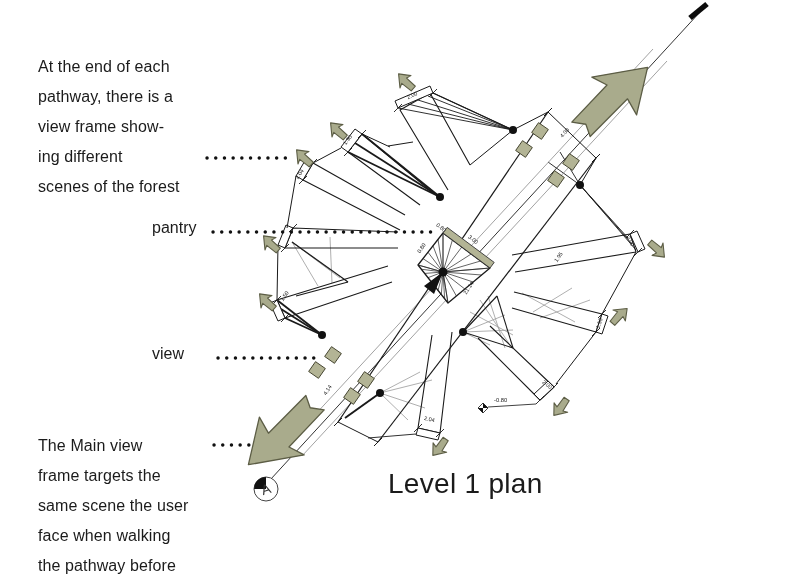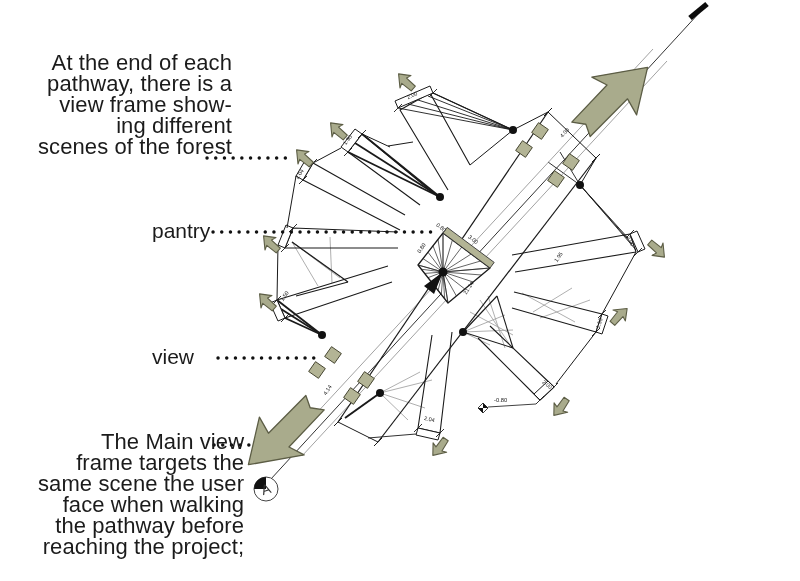--- a/index.html
+++ b/index.html
@@ -1,19 +1,19 @@
 <!DOCTYPE html>
 <html><head>
 <meta charset="utf-8">
 <style>
   html,body{margin:0;padding:0;background:#ffffff;}
   #page{position:relative;width:800px;height:581px;background:#fff;overflow:hidden;
         font-family:"Liberation Sans",sans-serif;color:#1b1b1b;}
-  .note{position:absolute;white-space:pre-line;font-size:22px;line-height:21px;letter-spacing:.1px;text-align:right;}
-  .lbl{position:absolute;font-size:21px;}
+  .note{position:absolute;white-space:pre-line;font-size:16px;line-height:30px;letter-spacing:.1px;}
+  .lbl{position:absolute;font-size:16px;}
   #caption{position:absolute;left:388px;top:468px;font-size:28px;letter-spacing:.3px;}
   svg{position:absolute;left:0;top:0;}
   text.dim{font-family:"Liberation Sans",sans-serif;}
 </style>
 </head>
 <body>
 
 <div id="page">
 
   <svg id="plan" width="800" height="581" viewBox="0 0 800 581">
@@ -220,13 +220,14 @@
 
   <div class="lbl" style="left:152px;top:345px">view</div>
 
   <div class="note" style="left:38px;top:431px">The Main view
 frame targets the
 same scene the user
 face when walking
 the pathway before
 reaching the project;</div>
 
+  <div id="caption">Level 1 plan</div>
 </div>
 
 </body></html>

